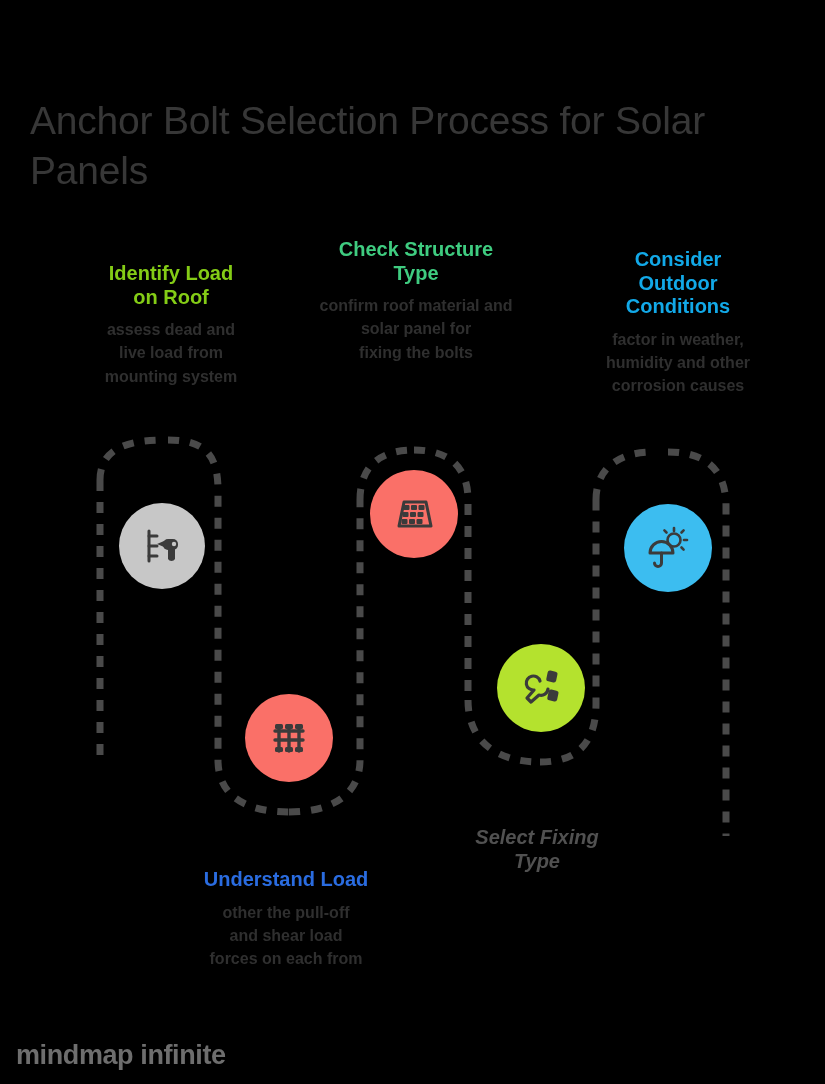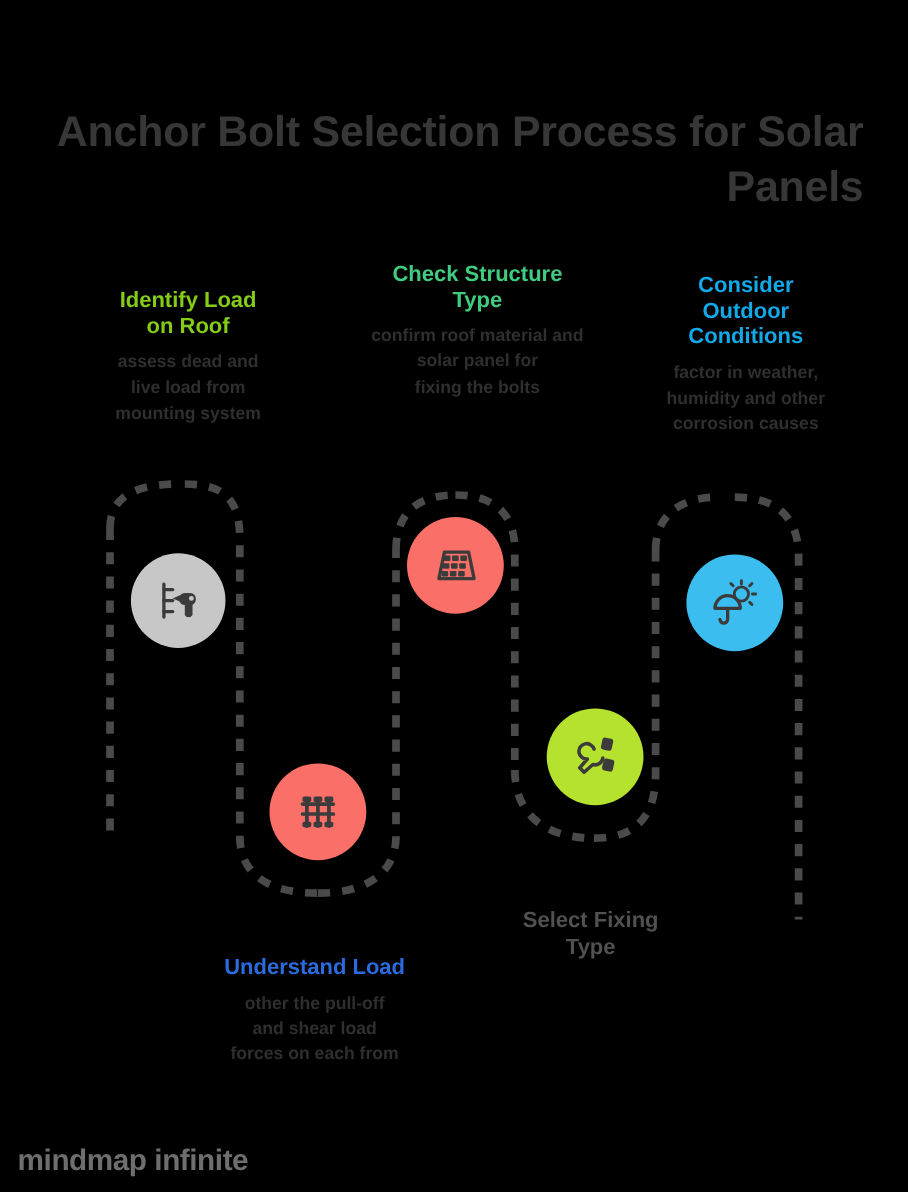--- a/index.html
+++ b/index.html
@@ -7,23 +7,23 @@
   body {
     width:825px; height:1084px;
     font-family:"Liberation Sans", sans-serif;
     position:relative; overflow:hidden;
     color:#3a3a3a;
   }
   #stage { position:absolute; inset:0; }
 
   
   .title {
-    position:absolute; left:40px; top:96px; width:745px;
-    text-align:right;
-    font-size:39px; font-weight:bold; line-height:1.28;
+    position:absolute; left:30px; top:96px; width:745px;
+    text-align:left;
+    font-size:39px; font-weight:normal; line-height:1.28;
     color:#373737;
     letter-spacing:-0.2px;
   }
 
   
   .connectors { position:absolute; left:0; top:0; width:825px; height:1084px; }
 
   
   .block { position:absolute; text-align:center; }
   .block .heading {
@@ -33,23 +33,23 @@
   .block .body {
     font-size:16px; line-height:1.45; color:#2f2f2f; font-weight:bold;
   }
   .h-gray  { color:#84cc16; }
   .h-green { color:#3fcc80; }
   .h-cyan  { color:#12a9e8; }
   .h-blue  { color:#2a6ce0; }
   .h-dark  { color:#515151; }
 
   .blk-load-top   { left:56px;  top:262px;  width:230px; }
-  .blk-structure  { left:328px; top:238px;  width:212px; }
+  .blk-structure  { left:310px; top:238px;  width:212px; }
   .blk-outdoor    { left:578px; top:248px;  width:200px; }
-  .blk-fixing     { left:437px; top:826px;  width:200px; }
+  .blk-fixing     { left:437px; top:826px;  width:200px;font-style:italic; }
   .blk-understand { left:176px; top:868px;  width:220px; }
 
   
   .node {
     position:absolute; border-radius:50%;
     display:flex; align-items:center; justify-content:center;
   }
   .node svg { display:block; }
 
   .n-drill   { left:119px; top:503px; width:86px;  height:86px;  background:#c7c7c7; }

